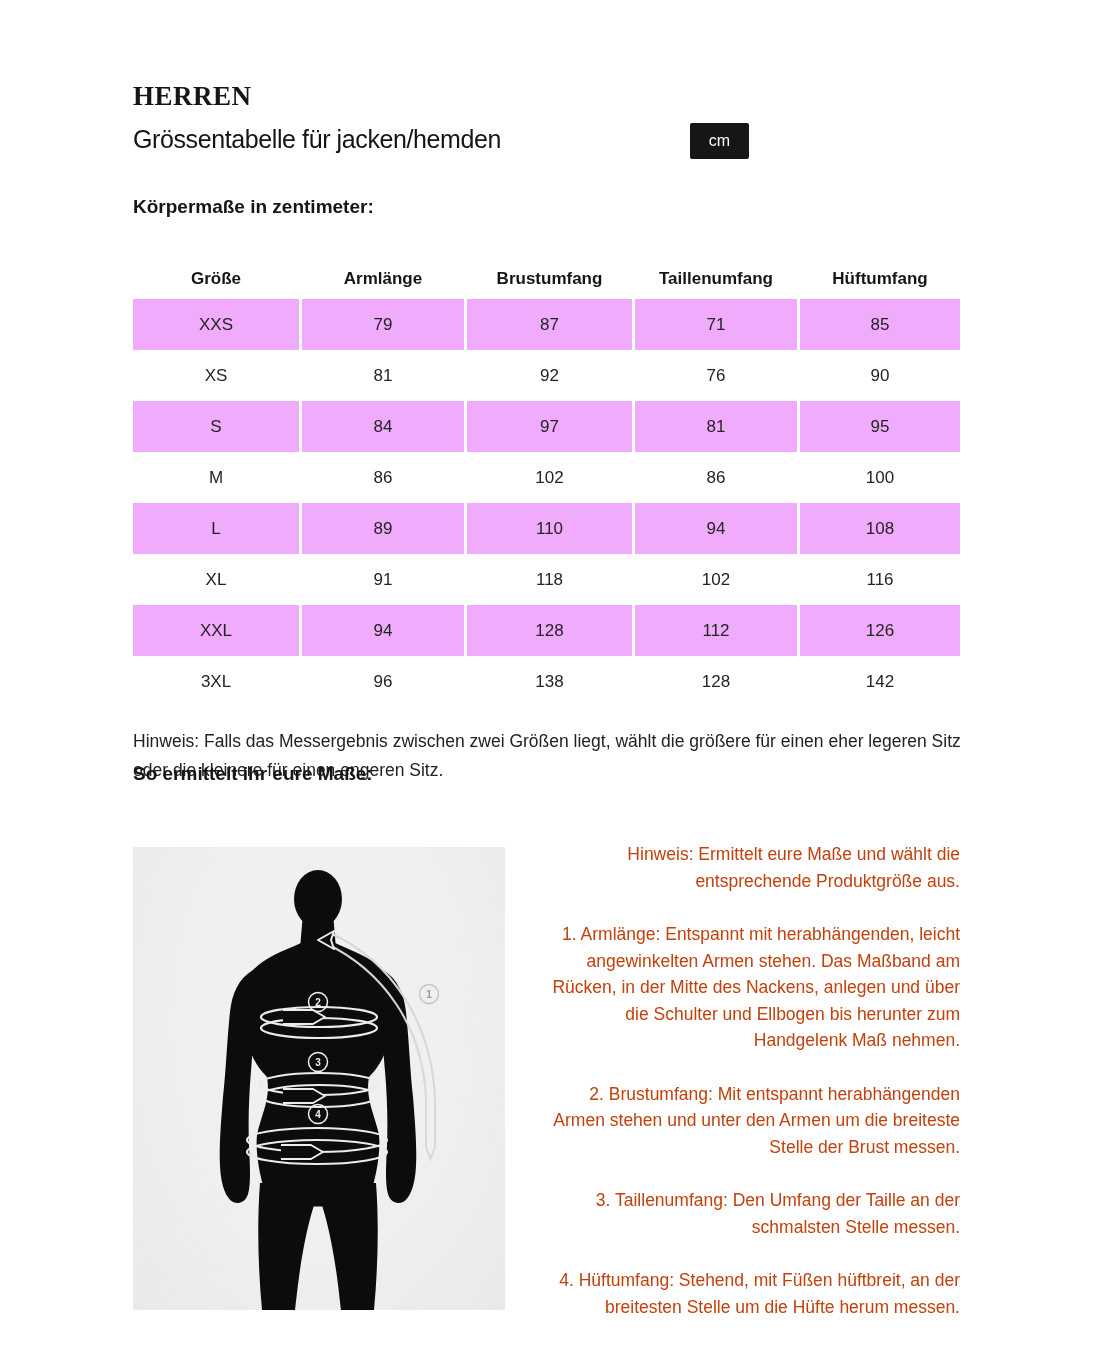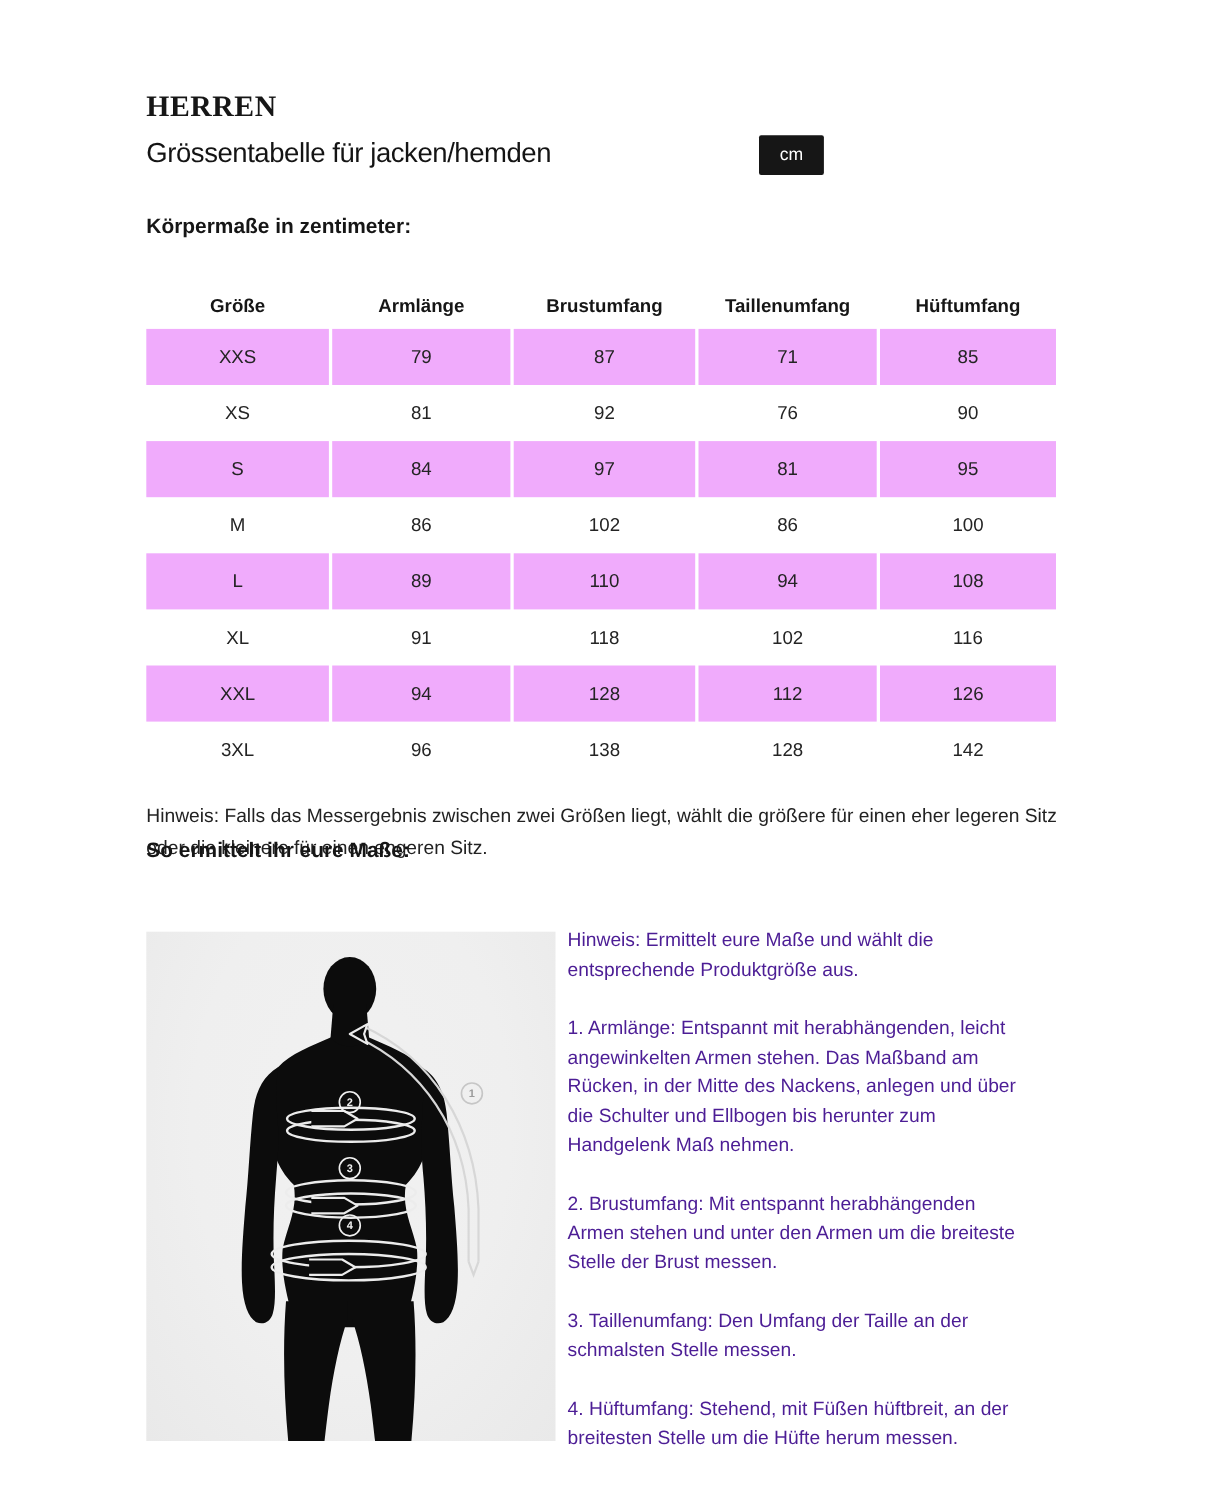--- a/index.html
+++ b/index.html
@@ -48,22 +48,22 @@
     font-size:17.5px; line-height:29px; color:#222222;
   }
 
   .figure-box {
     position:absolute; left:133px; top:810px; width:372px; height:463px;
     background:radial-gradient(ellipse at 50% 38%, #f1f1f1 0%, #efefef 55%, #e9e9e9 100%);
   }
   .figure-box svg { display:block; }
 
   .instructions {
-    position:absolute; left:516px; top:804px; width:416px;
-    font-size:17.5px; line-height:26.5px; color:#4c1d95;
+    position:absolute; left:544px; top:804px; width:416px;
+    font-size:17.5px; line-height:26.5px; color:#c2410c;text-align:right;
   }
   .instructions p { margin:0 0 27px 0; }
 
   .band { fill:none; stroke:#ececec; stroke-width:2.2; }
   .band-arrow { fill:#0c0c0c; stroke:#ececec; stroke-width:2; stroke-linejoin:round; }
   .arc-line { fill:none; stroke:#d7d7d7; stroke-width:2; }
   .marker-circle { fill:none; stroke:#f0f0f0; stroke-width:1.5; }
   .marker-circle.dim { stroke:#c6c6c6; }
   .marker-num { font-family:"Liberation Sans", sans-serif; font-size:10px; font-weight:700;
     fill:#f0f0f0; text-anchor:middle; }

